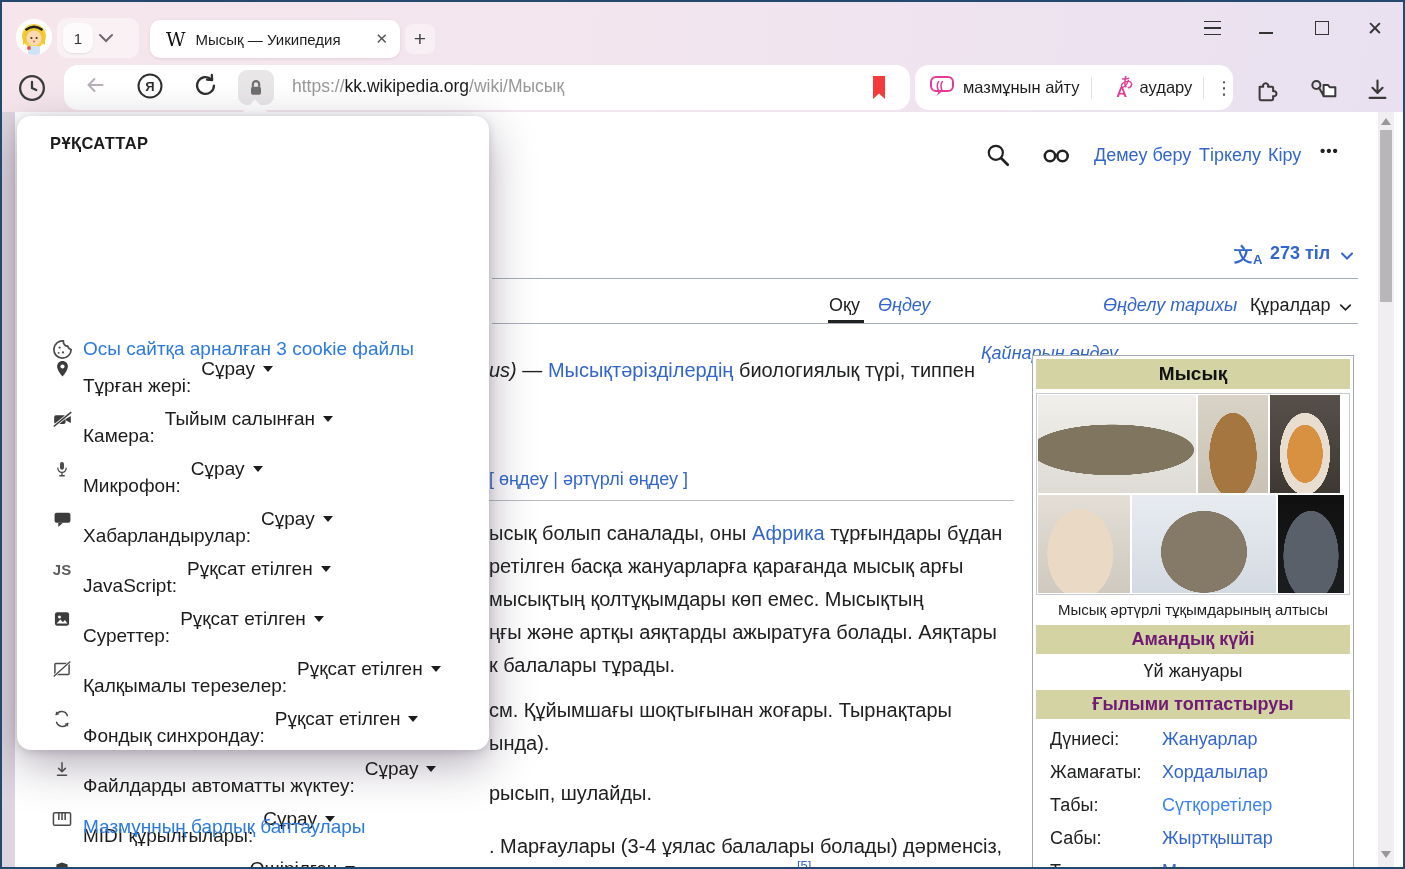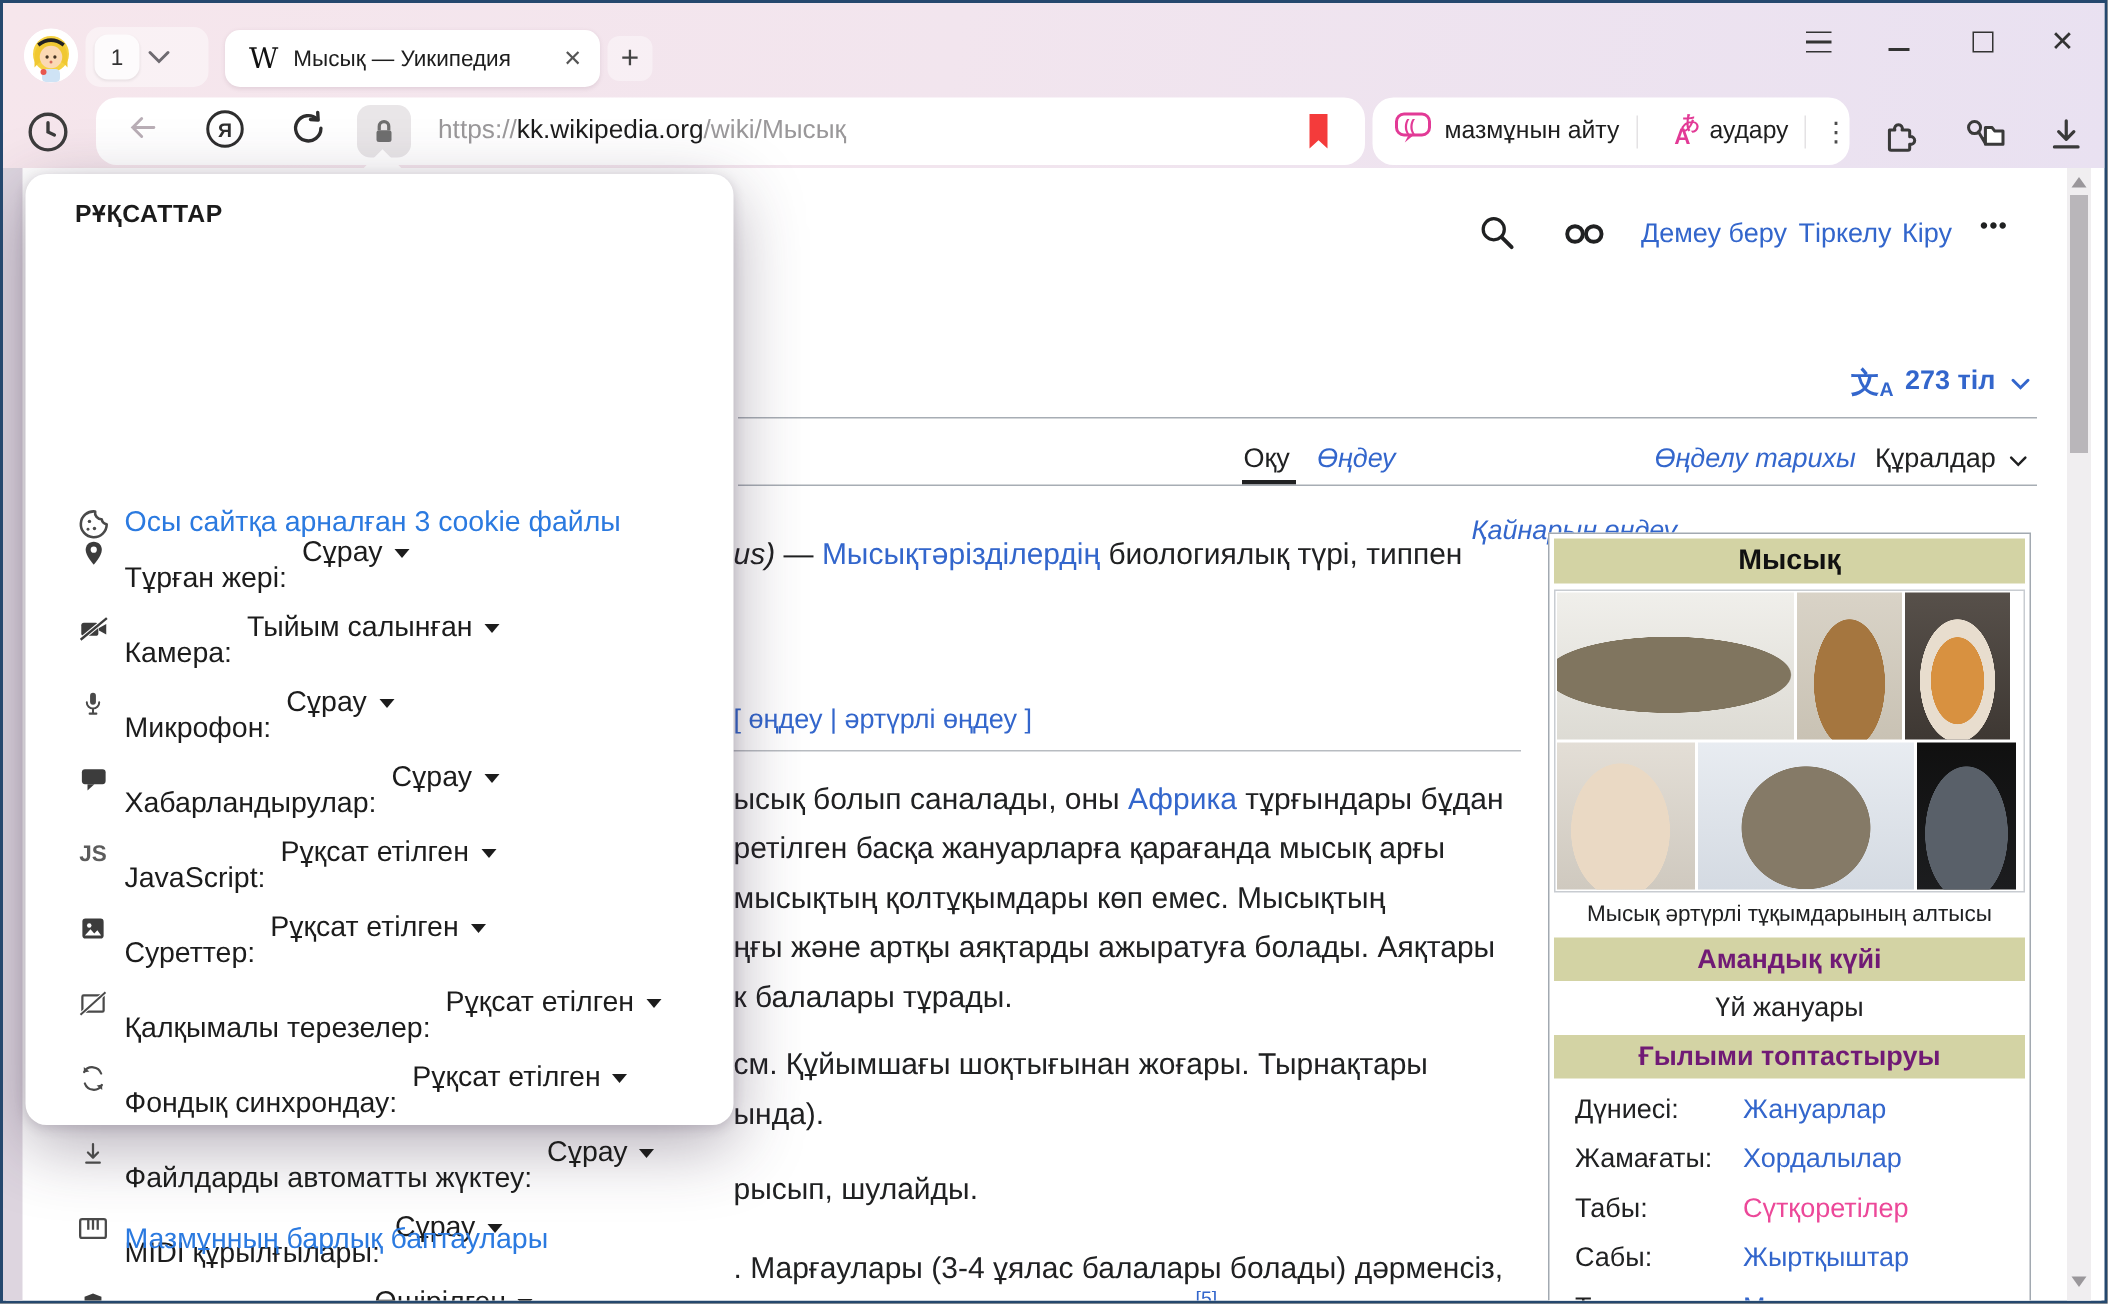--- a/index.html
+++ b/index.html
@@ -79,21 +79,21 @@
   .cat3{width:70px;background:radial-gradient(ellipse 36% 42% at 50% 60%,#d89140 0 70%,#e8ddce 71% 99%,transparent 100%),linear-gradient(180deg,#57504a,#3e3833);}
   .cat4{width:92px;background:radial-gradient(ellipse 36% 46% at 46% 60%,#ead9c4 0 99%,transparent 100%),linear-gradient(180deg,#e3ded6,#cfc9bf);}
   .cat5{width:144px;background:radial-gradient(ellipse 30% 42% at 50% 58%,#857a67 0 99%,transparent 100%),linear-gradient(180deg,#e8ecf1,#d4dae2);}
   .cat6{width:66px;background:radial-gradient(ellipse 42% 46% at 50% 62%,#596069 0 99%,transparent 100%),linear-gradient(180deg,#101010,#1c1d1f);}
   .icap { text-align:center; font-size:15px; color:#202122; padding:6px 0 7px; }
   .isec { background:#d3d3a4; text-align:center; font-weight:bold; font-size:18px; color:#701a75; padding:4px 0; margin-bottom:4px; }
   .istat { text-align:center; font-size:18px; color:#202122; padding:3px 0 8px; }
   .irow { display:flex; font-size:18px; padding:6px 0 6px 14px; }
   .irow .il { width:112px; color:#202122; }
   .irow .iv { color:#3366cc; }
-  .irow .iv.red { color:#ec4899; }
+  .irow .iv.red { color:#3b82f6; }
   
   .caret { position:absolute; left:242px; top:102px; width:22px; height:22px; background:#fff; transform:rotate(45deg); }
   .panel { position:absolute; left:15px; top:114px; width:472px; height:634px; background:#fff; border-radius:14px;
     box-shadow:0 14px 46px rgba(55,40,65,0.38), 0 2px 8px rgba(55,40,65,0.18); }
   .ptitle { position:absolute; left:33px; top:18px; font-size:16.5px; font-weight:bold; color:#1b1b1b; letter-spacing:0.4px; }
   .prow { position:absolute; left:33px; height:26px; display:flex; align-items:center; }
   .prow .ic { width:24px; height:24px; margin-right:9px; display:flex; align-items:center; justify-content:center; }
   .prow .pl { font-size:19px; color:#1c1c1c; white-space:nowrap;margin-top:34px; }
   .prow .pv { font-size:19px; color:#1c1c1c; margin-left:10px; white-space:nowrap; }
   .tri { display:inline-block; width:0; height:0; border-left:5.5px solid transparent; border-right:5.5px solid transparent;

